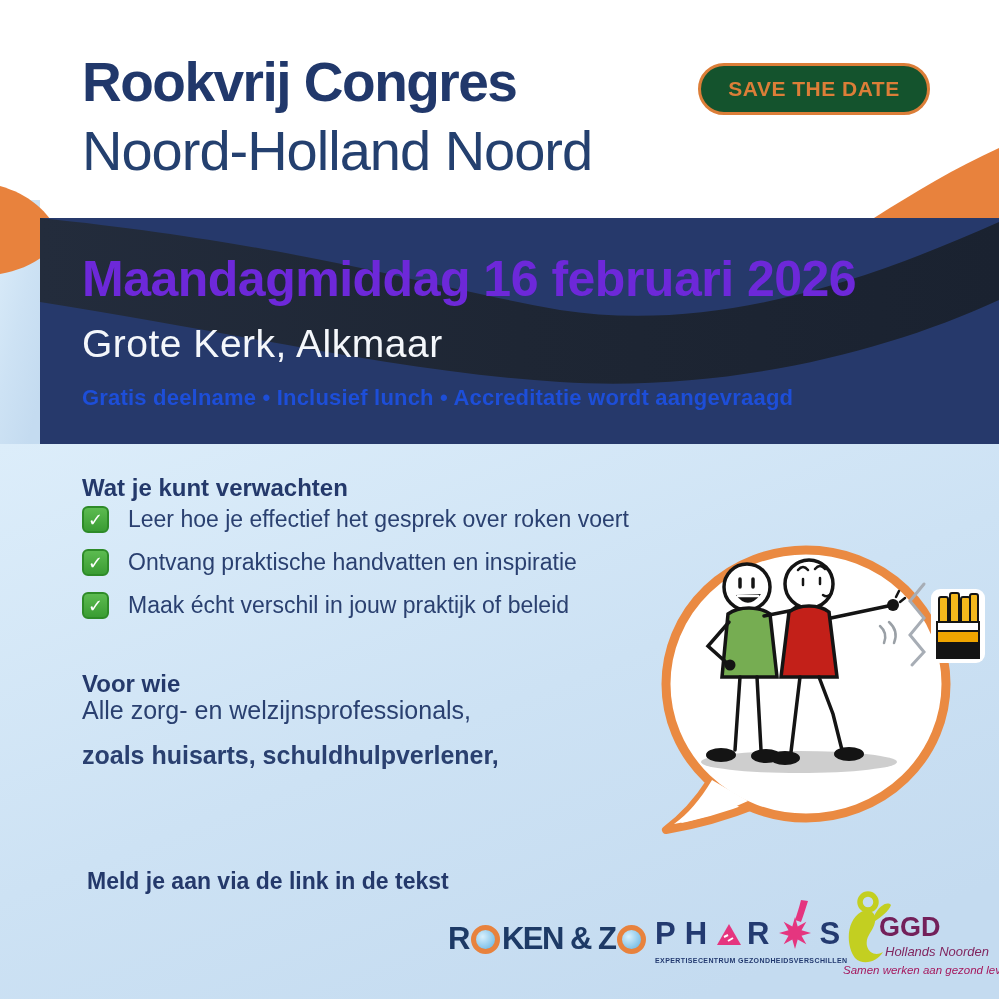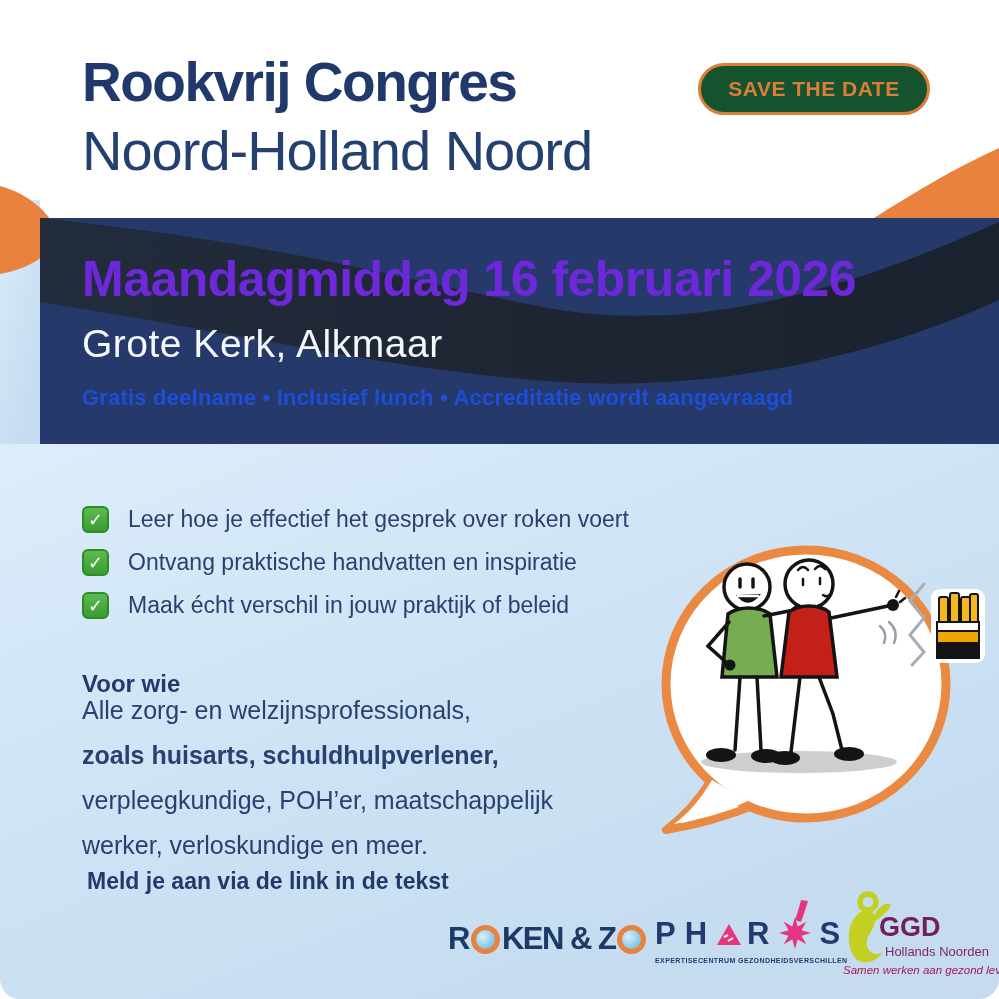--- a/index.html
+++ b/index.html
@@ -1,18 +1,18 @@
 <!DOCTYPE html>
 <html><head>
 <meta charset="utf-8">
 <style>
   html,body{margin:0;padding:0;background:#fff;}
   .poster{
     position:relative;width:999px;height:999px;overflow:hidden;background:#ffffff;
-    font-family:"Liberation Sans","DejaVu Sans",sans-serif;color:#24396b;border-radius:20px;
+    font-family:"Liberation Sans","DejaVu Sans",sans-serif;color:#24396b;
   }
   .abs{position:absolute;}
   svg{display:block;}
 
   
   .title1{left:82px;top:50px;font-size:55px;font-weight:800;letter-spacing:-1.5px;color:#21386b;white-space:nowrap;}
   .title2{left:82px;top:118px;font-size:56px;font-weight:400;letter-spacing:-1px;color:#24406f;white-space:nowrap;}
   .badge{
     left:698px;top:63px;width:226px;height:46px;border:3px solid #dc7e38;border-radius:28px;
     display:flex;align-items:center;justify-content:center;background:#14532d;
@@ -45,21 +45,21 @@
   
   .rokenzo{left:448px;top:916px;height:46px;display:flex;align-items:center;color:#1d3a66;
            font-size:31px;font-weight:700;letter-spacing:-1.5px;white-space:nowrap;}
   .ring-o{width:29px;height:29px;border-radius:50%;border:5px solid #e8823d;box-sizing:border-box;
           background:radial-gradient(circle at 35% 35%,#d9f0fc 0%,#7cc0e8 75%);margin:0 2px;}
   .pharos{left:655px;top:916px;display:flex;flex-direction:column;align-items:flex-start;}
   .pharos-word{display:flex;align-items:center;gap:5px;color:#233a70;font-size:31px;font-weight:700;letter-spacing:4px;}
   .pharos-tagline{margin-top:5px;font-size:7px;font-weight:700;letter-spacing:0.4px;color:#233a70;white-space:nowrap;}
   .ggd{left:841px;top:890px;width:158px;height:95px;}
   .ggd-name{left:38px;top:22px;font-size:27px;font-weight:800;color:#73205a;letter-spacing:0;}
-  .ggd-region{left:44px;top:54px;font-size:13px;font-weight:500;color:#81265f;white-space:nowrap;}
+  .ggd-region{left:44px;top:54px;font-size:13px;font-style:italic;font-weight:500;color:#81265f;white-space:nowrap;}
   .ggd-slogan{left:2px;top:74px;font-size:11.5px;font-style:italic;font-weight:500;color:#a5195e;white-space:nowrap;}
 </style>
 </head>
 <body>
 
 <div class="poster">
 
   <svg class="abs" style="left:0;top:0" width="999" height="999" viewBox="0 0 999 999">
     <defs>
       <linearGradient id="bgblue" x1="0" y1="0" x2="0.7" y2="1">
@@ -93,39 +93,38 @@
   </svg>
 
   <div class="abs title1">Rookvrij Congres</div>
   <div class="abs title2">Noord-Holland Noord</div>
   <div class="abs badge">SAVE THE DATE</div>
 
   <div class="abs banner-line1">Maandagmiddag 16 februari 2026</div>
   <div class="abs banner-line2">Grote Kerk, Alkmaar</div>
   <div class="abs banner-line3">Gratis deelname • Inclusief lunch • Accreditatie wordt aangevraagd</div>
 
+  <div class="abs h-section h-expect">Wat je kunt verwachten</div>
 
   <div class="abs check-row row1">
     <span class="check">✓</span>
     <span class="txt">Leer hoe je effectief het gesprek over roken voert</span>
   </div>
   <div class="abs check-row row2">
     <span class="check">✓</span>
     <span class="txt">Ontvang praktische handvatten en inspiratie</span>
   </div>
   <div class="abs check-row row3">
     <span class="check">✓</span>
     <span class="txt">Maak écht verschil in jouw praktijk of beleid</span>
   </div>
 
   <div class="abs h-section h-audience">Voor wie</div>
   <div class="abs para-line p1">Alle zorg- en welzijnsprofessionals,</div>
   <div class="abs para-line p2">zoals huisarts, schuldhulpverlener,</div>
-  <div class="abs para-line p3">verpleegkundige, POH’er, maatschappelijk</div>
-  <div class="abs para-line p4">werker, verloskundige en meer.</div>
 
   <div class="abs cta">Meld je aan via de link in de tekst</div>
 
   <svg class="abs" style="left:652px;top:534px" width="348" height="312" viewBox="0 0 348 312">
 
     <path d="M58,248 C44,270 30,284 14,296 C44,291 76,282 106,270 Z" fill="#ffffff" stroke="#ea8a42" stroke-width="8" stroke-linejoin="round"></path>
 
     <ellipse cx="154" cy="150" rx="140" ry="134" fill="#ffffff" stroke="#ea8a42" stroke-width="9"></ellipse>
 
     <path d="M60,246 C48,266 36,280 22,290 C46,286 72,278 96,267 Z" fill="#ffffff"></path>

